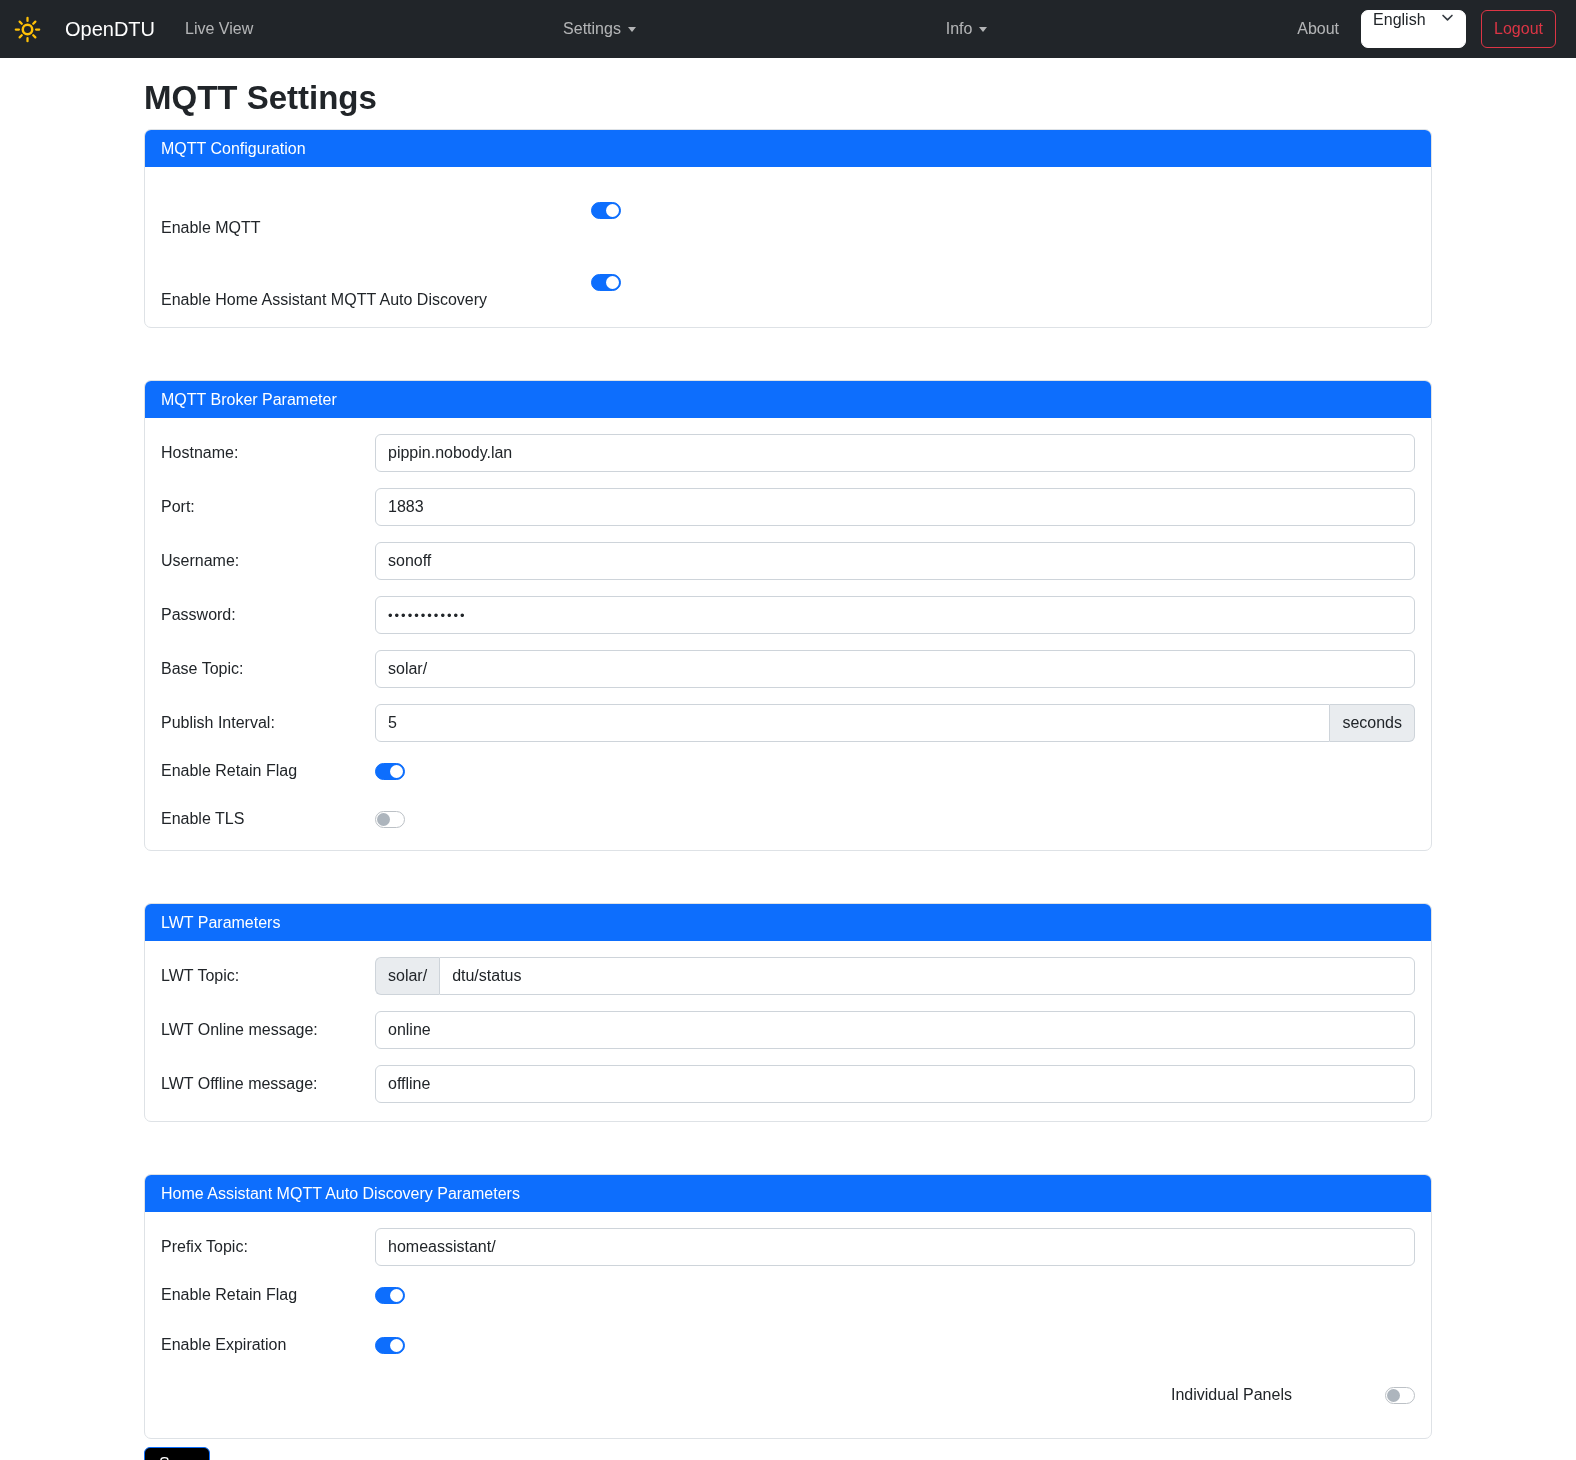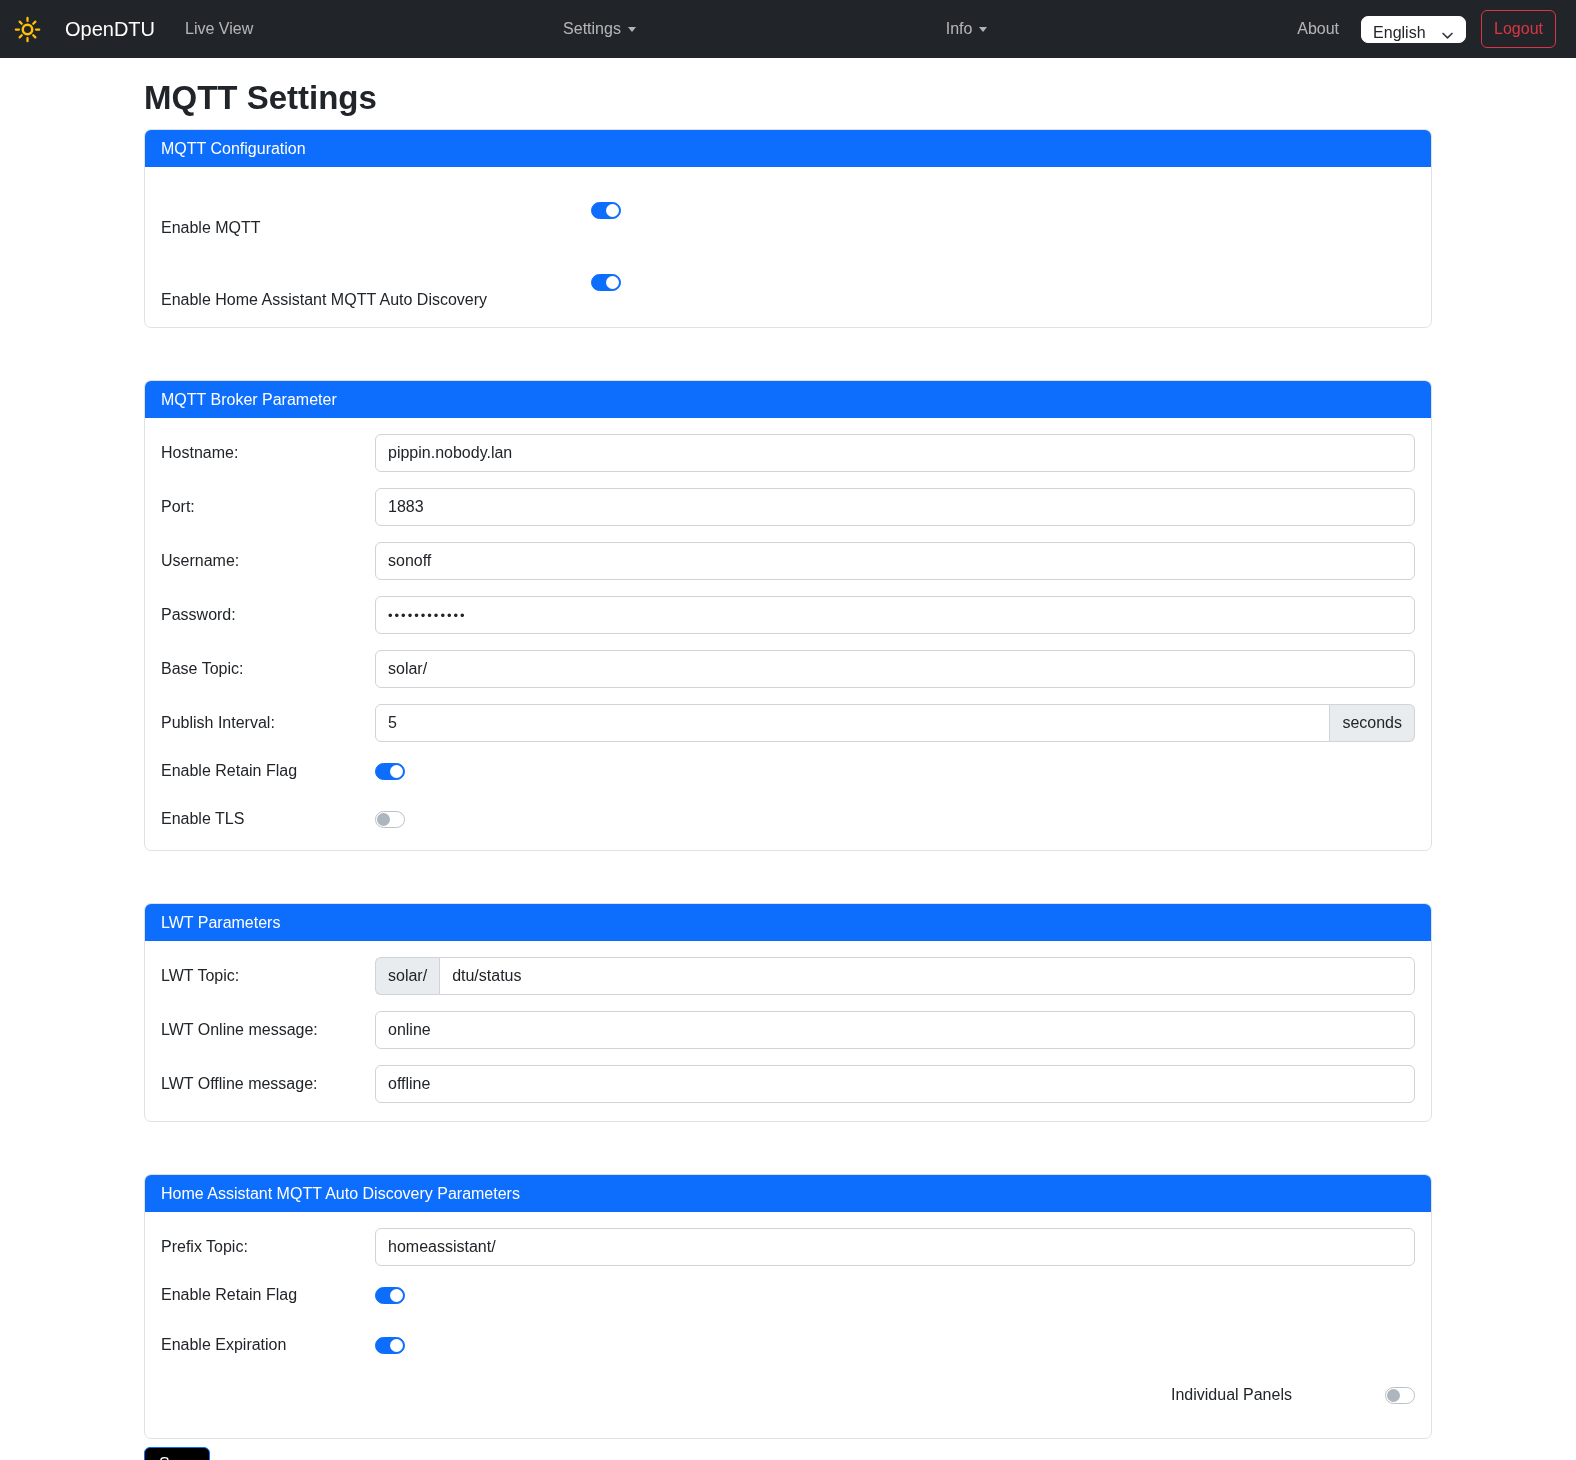--- a/index.html
+++ b/index.html
@@ -28,22 +28,22 @@
     display: flex; align-items: center; gap: 7px; white-space: nowrap;
   }
   .caret {
     width: 0; height: 0; display: inline-block;
     border-left: 4px solid transparent; border-right: 4px solid transparent;
     border-top: 5px solid rgba(255,255,255,0.66);
   }
   .navbar-right { display: flex; align-items: center; gap: 15px; padding-right: 8px; }
   .lang-select {
     background: #ffffff; border: 1px solid #ffffff; border-radius: 7px;
-    height: 27px; width: 105px; padding: 0 11px;
-    display: flex; align-items: flex-end; justify-content: space-between;
+    height: 38px; width: 105px; padding: 0 11px;
+    display: flex; align-items: flex-start; justify-content: space-between;
     font-size: 16px; color: #212529; cursor: pointer;
   }
   .logout-btn {
     background: transparent; border: 1px solid #dc3545; color: #dc3545;
     border-radius: 6px; height: 38px; padding: 0 12px; font-size: 16px;
     font-family: inherit; cursor: pointer;
   }
   
   .container { width: 1288px; margin: 0 auto; }
   .page-title { font-size: 33px; font-weight: 700; margin: 21px 0 12px 0; color: #212529; }

